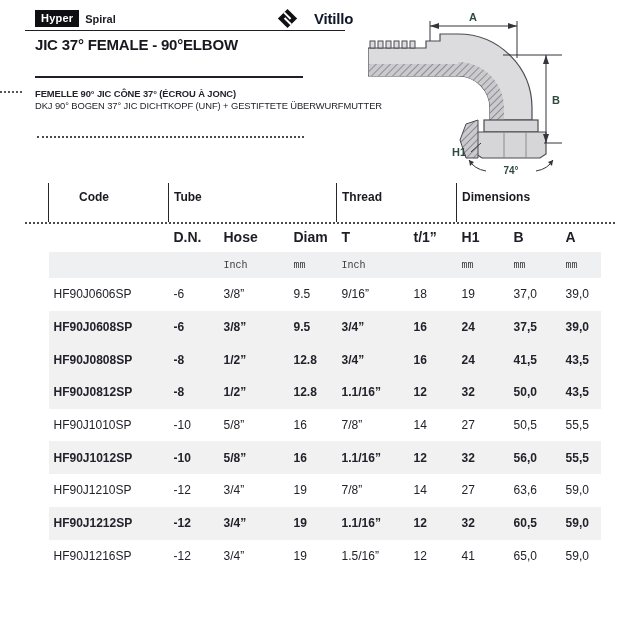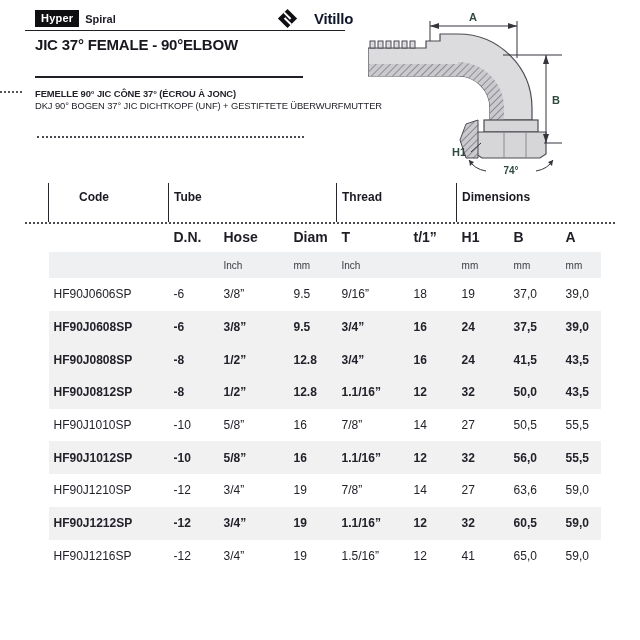--- a/index.html
+++ b/index.html
@@ -26,21 +26,21 @@
   .dot-head { position:absolute; left:25px; top:222px; width:590px; border-top:2px dotted #4a4a50; }
 
   .diagram { position:absolute; left:368px; top:8px; }
 
   
   table.spec { position:absolute; left:48px; top:183px; width:552px; border-collapse:collapse; table-layout:fixed; }
   table.spec th, table.spec td { font-weight:400; text-align:left; padding:0 0 0 5px; white-space:nowrap; overflow:hidden; }
   tr.grp th { height:39px; vertical-align:top; padding-top:7px; font-size:12px; font-weight:700; color:#1a1a22; border-left:1.2px solid #26262c; }
   tr.grp th.first { padding-left:30px; }
   tr.sub th { height:30px; font-size:14px; font-weight:700; color:#1d1d25; vertical-align:middle; }
-  tr.units td { height:26px; font-size:10px; color:#3c3c44; background:#eef0f1; vertical-align:middle; }
+  tr.units td { height:26px; font-size:10px; color:#3c3c44; background:#eef0f1; vertical-align:middle;font-family:Liberation Mono, monospace; }
   tbody td { height:32.7px; font-size:12px; color:#22222a; vertical-align:middle; }
   tbody tr.alt td { background:#f1f1f2; font-weight:700; }
   td.code, th.code { padding-left:17px; }
 </style>
 </head>
 <body>
 
 <div class="page">
 
   <div class="brandrow">

